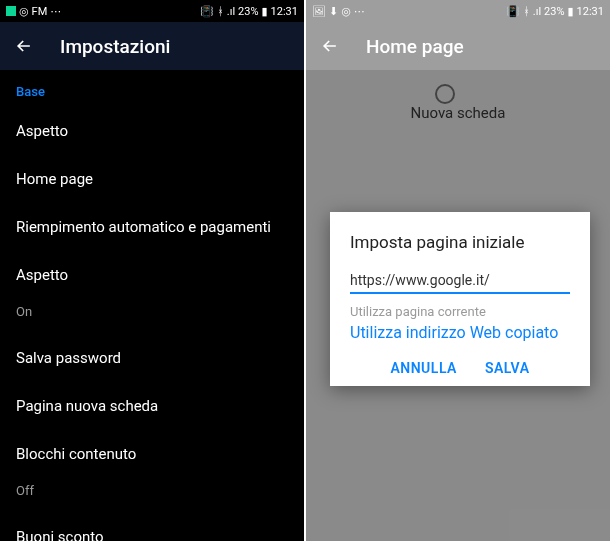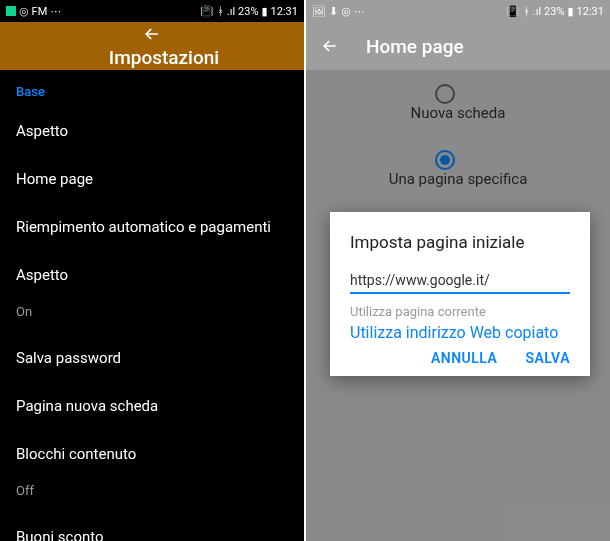--- a/index.html
+++ b/index.html
@@ -10,41 +10,41 @@
   .divider { width: 2px; background: #fff; height: 541px; }
 
   .statusbar { height: 22px; display: flex; align-items: center; padding: 0 6px; font-size: 11px; color: #fff; }
   .statusbar.dark { background: #000; }
   .statusbar.grey { background: #9e9e9e; }
   .status-left { display: flex; align-items: center; gap: 3px; }
   .status-right { margin-left: auto; display: flex; align-items: center; gap: 3px; }
   .status-icon { display: inline-block; }
 
   .appbar { height: 48px; display: flex; align-items: center; padding: 0 12px; color: #fff; }
-  .appbar.black { background: #a16207; flex-direction: column; }
+  .appbar.black { background: #0f172a; }
   .appbar.grey { background: #9e9e9e; }
   .appbar .back { width: 24px; height: 24px; display: flex; align-items: center; justify-content: center; }
   .appbar .title { font-size: 19px; margin-left: 24px; font-weight: 500; }
 
   .section-header { color: #0a84ff; font-size: 13px; font-weight: 500; padding: 14px 16px 8px; background: #000; }
   .list-item { padding: 15px 16px; background: #000; color: #fff; font-size: 15px; border-bottom: 0; }
   .list-item .sub { color: #9a9a9a; font-size: 13px; margin-top: 20px; }
 
   .radio-row { display: flex; align-items: center; padding: 14px 20px; font-size: 15px; color: #333; flex-direction: column; }
   .radio-outer { width: 20px; height: 20px; border: 2px solid #666; border-radius: 50%; margin-right: 26px; display: flex; align-items: center; justify-content: center; }
   .radio-outer.sel { border-color: #0a84ff; }
   .radio-inner { width: 10px; height: 10px; background: #0a84ff; border-radius: 50%; }
 
   .scrim { position: absolute; left: 0; right: 0; bottom: 0; top: 70px; background: rgba(0,0,0,0.35); }
   .dialog { position: absolute; left: 24px; right: 20px; top: 212px; background: #fff; box-shadow: 0 4px 18px rgba(0,0,0,0.4); padding: 20px 20px 10px; }
   .dialog-title { font-size: 17px; color: #222; margin-bottom: 16px; }
   .dialog-input { width: 100%; border: none; border-bottom: 2px solid #0a84ff; font-size: 14px; padding: 4px 0; color: #333; outline: none; }
   .dialog-hint1 { font-size: 13px; color: #9a9a9a; margin-top: 10px; }
   .dialog-hint2 { font-size: 16px; color: #0a84ff; margin-top: 4px; }
-  .dialog-actions { display: flex; justify-content: flex-end; gap: 28px; margin-top: 8px; }
+  .dialog-actions { display: flex; justify-content: center; gap: 28px; margin-top: 18px; }
   .dialog-btn { background: none; border: none; color: #0a84ff; font-size: 14px; font-weight: 600; letter-spacing: 0.5px; cursor: pointer; }
 </style>
 </head>
 <body>
 
 <div class="phone left">
   <div class="statusbar dark">
     <div class="status-left">
       <span class="status-icon" style="background:#0bd695;width:10px;height:10px;"></span>
       <span class="status-icon">◎</span>
@@ -115,26 +115,20 @@
           <path d="M19 12H5M11 18l-6-6 6-6"></path>
         </svg>
     </div>
     <div class="title">Home page</div>
   </div>
 
   <div class="radio-row">
     <div class="radio-outer"></div>
     <span>Nuova scheda</span>
   </div>
-  <div class="radio-row">
-    <div class="radio-outer sel">
-        <div class="radio-inner"></div>
-      </div>
-    <span>Una pagina specifica</span>
-  </div>
 
   <div class="scrim"></div>
   <div class="dialog">
     <div class="dialog-title">Imposta pagina iniziale</div>
     <input class="dialog-input" value="https://www.google.it/" style="">
     <div class="dialog-hint1">Utilizza pagina corrente</div>
     <div class="dialog-hint2">Utilizza indirizzo Web copiato</div>
     <div class="dialog-actions">
       <button class="dialog-btn">ANNULLA</button>
       <button class="dialog-btn">SALVA</button>

